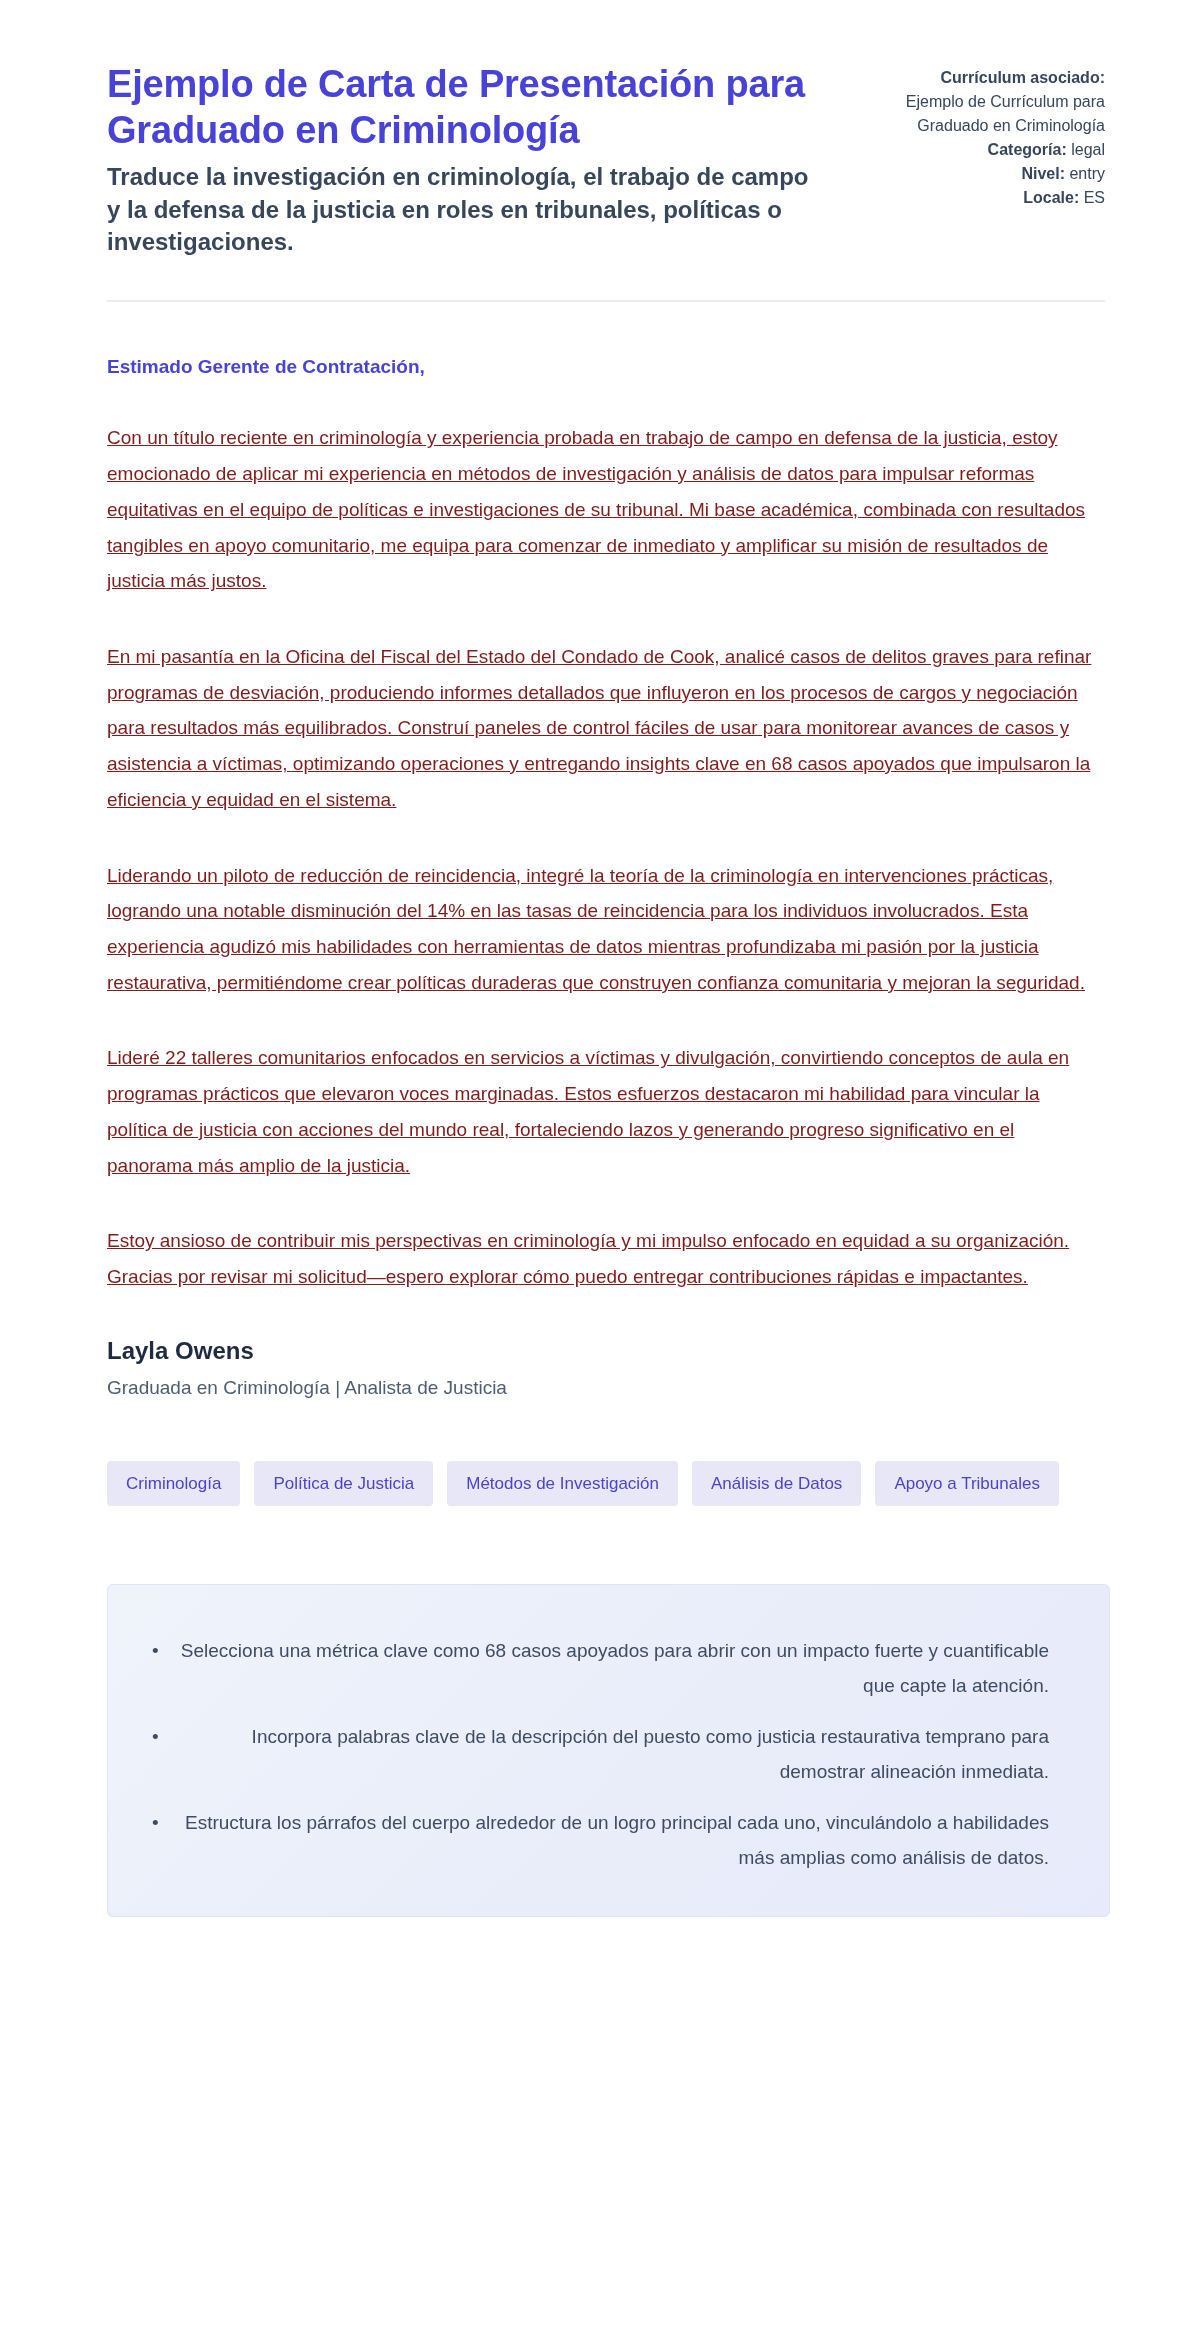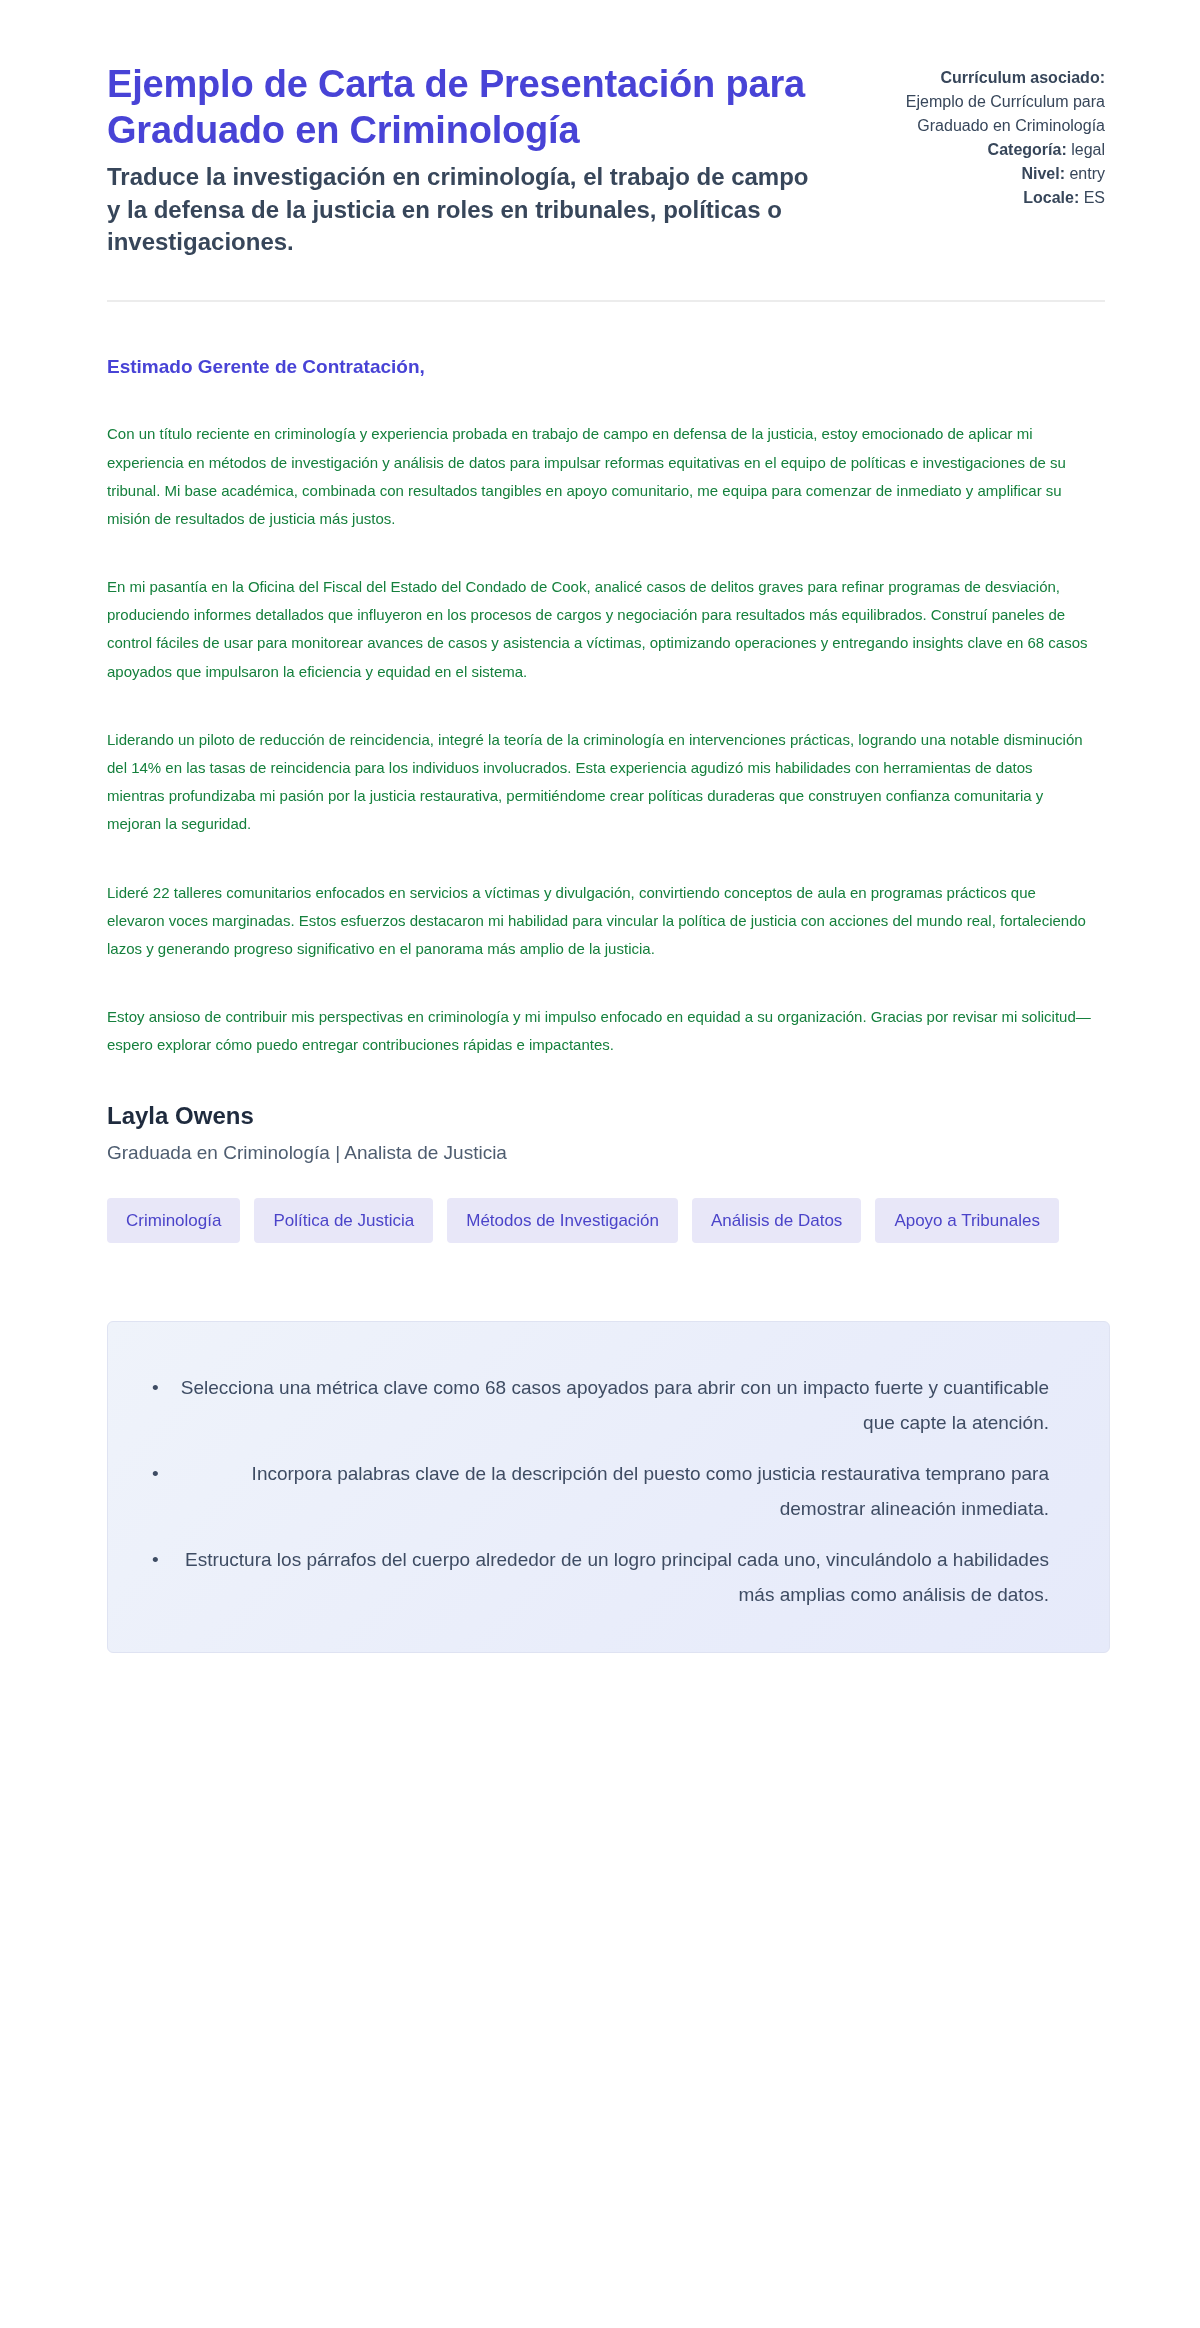--- a/index.html
+++ b/index.html
@@ -56,40 +56,41 @@
   }
   
   .letter { margin-top: 54px; max-width: 1000px; }
   .greeting {
     font-size: 19px;
     font-weight: 700;
     color: #4843d6;
     margin-bottom: 42px;
   }
   .para {
-    font-size: 15px;
+    font-size: 19px;
     line-height: 1.88;
-    color: #15803d;
+    color: #7f1d1d;
     margin-bottom: 40px;
     max-width: 985px;
+    text-decoration: underline;
   }
   .sig-name {
     margin-top: 42px;
     font-size: 24px;
     font-weight: 700;
     color: #1f2b3e;
   }
   .sig-role {
     margin-top: 12px;
     font-size: 19px;
     color: #4e5d70;
   }
   
   .tags {
-    margin-top: 34px;
+    margin-top: 62px;
     display: flex;
     flex-wrap: wrap;
     gap: 14px;
     max-width: 1000px;
   }
   .tag {
     display: inline-block;
     background: #e8e7f8;
     color: #4b44c9;
     font-size: 17px;

